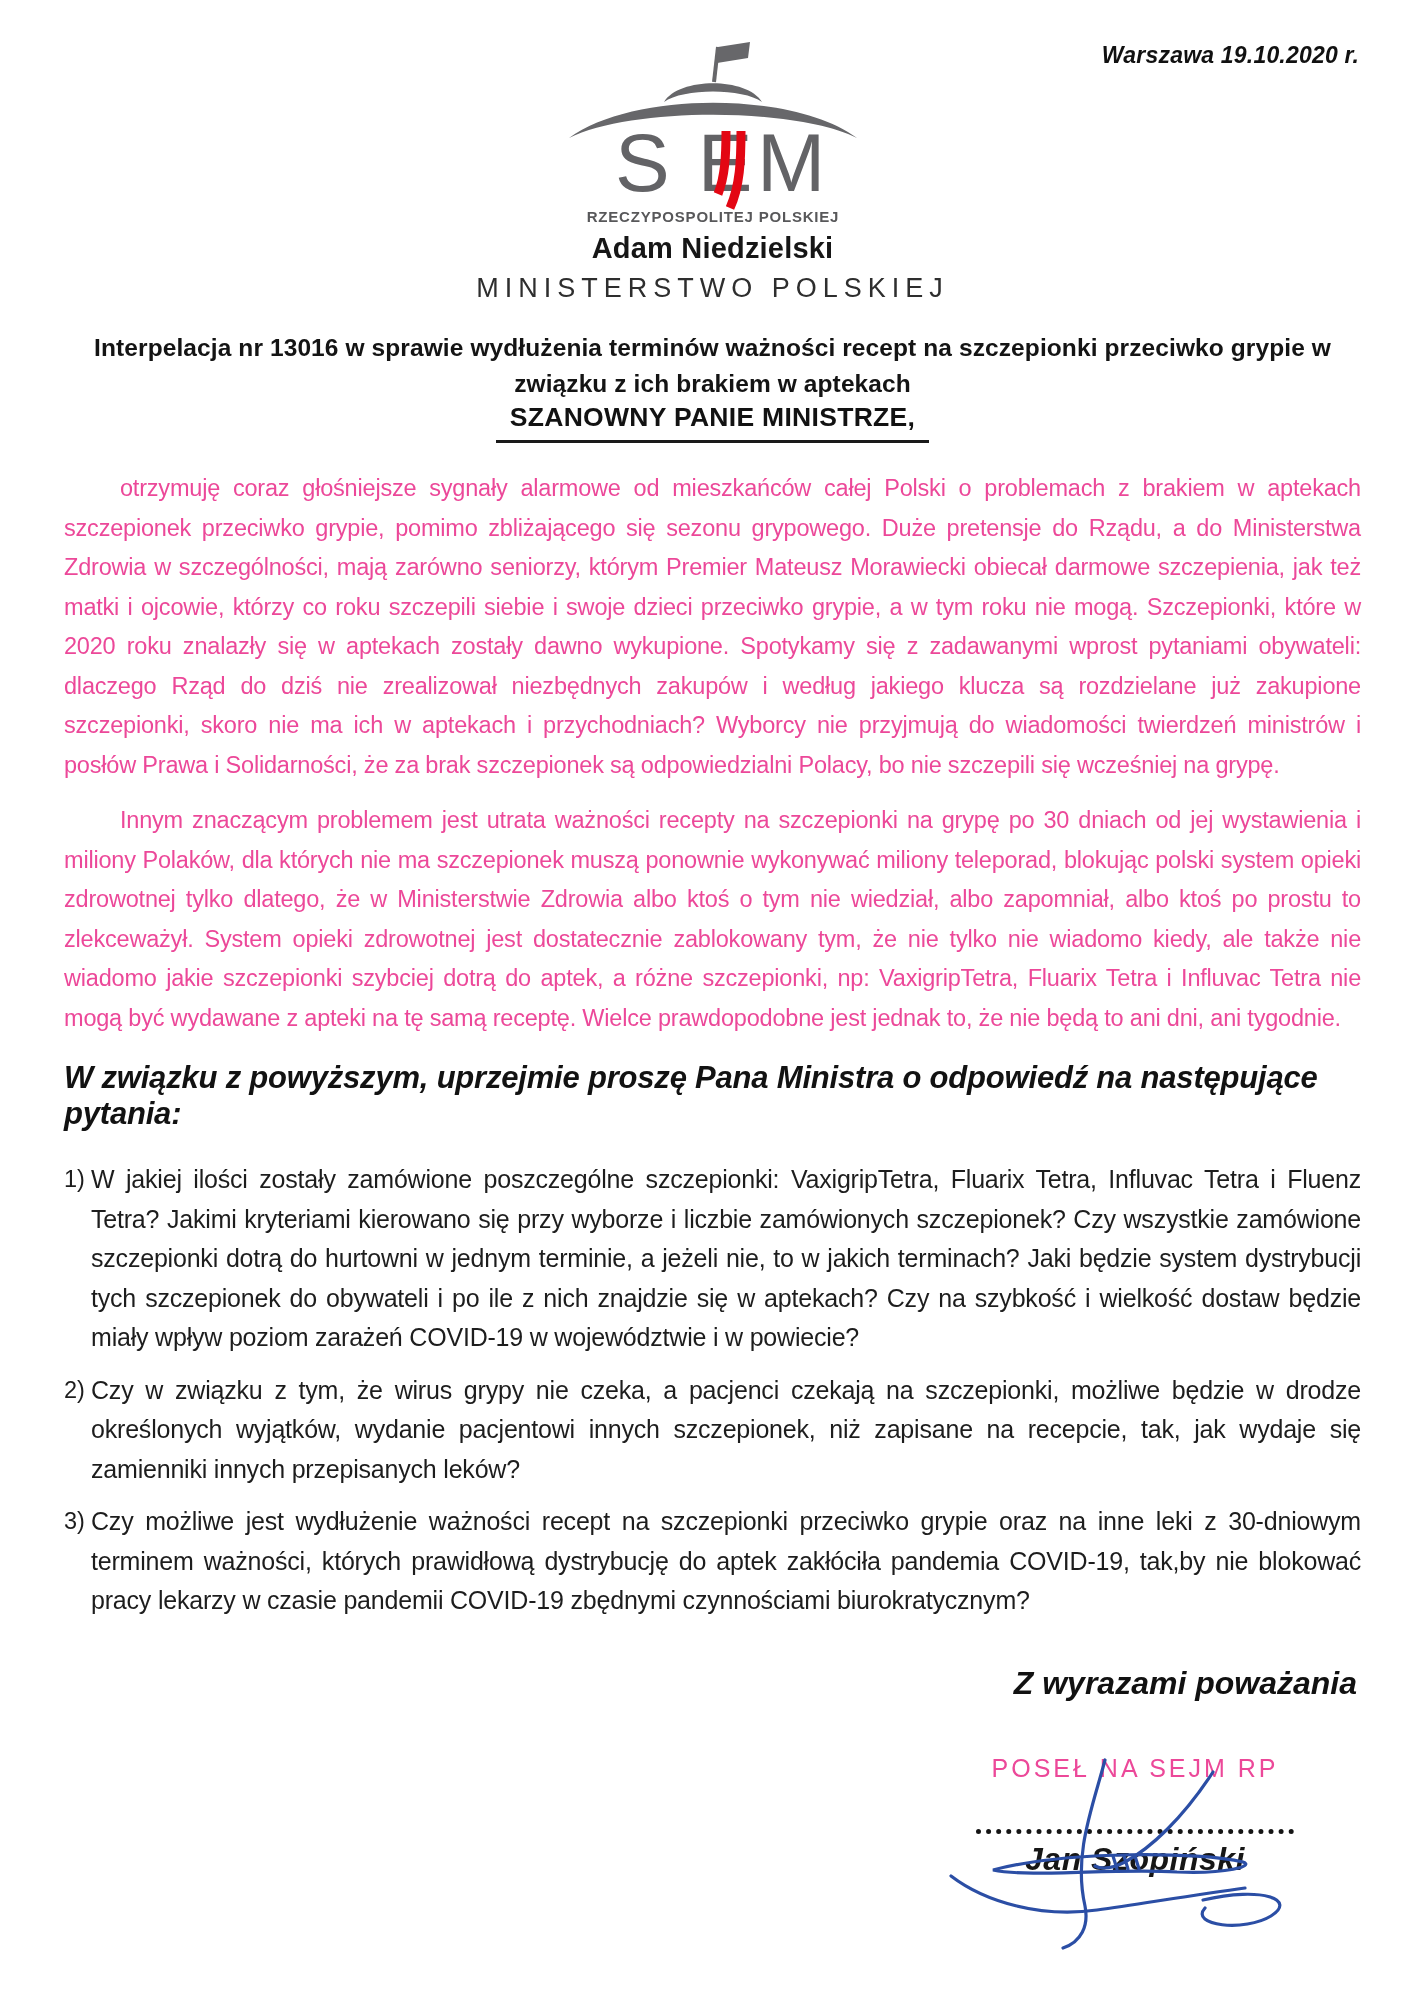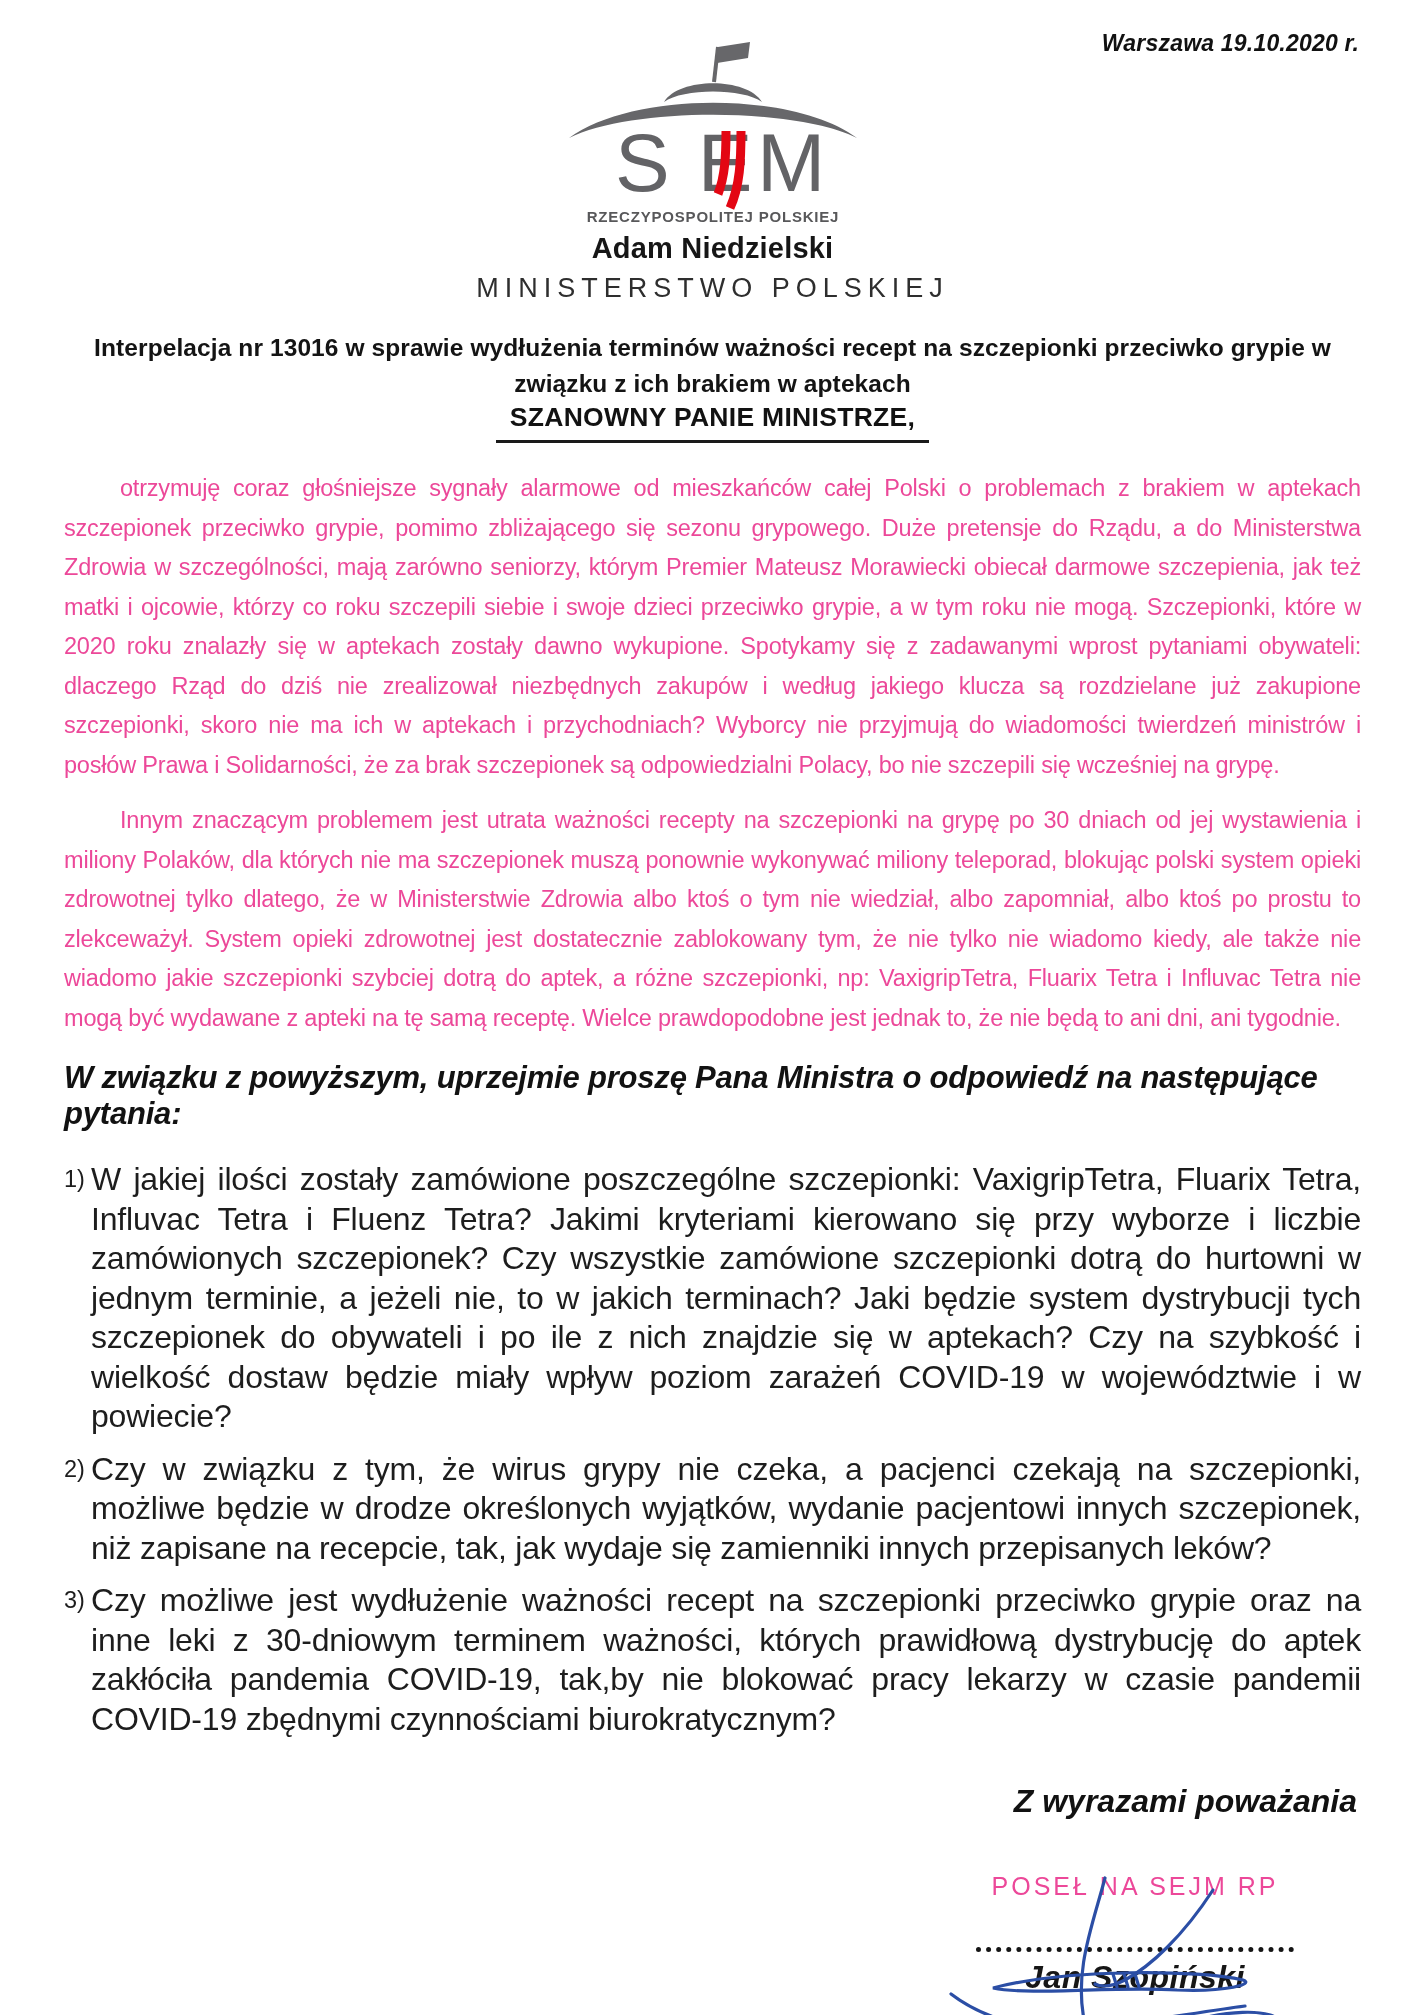--- a/index.html
+++ b/index.html
@@ -8,21 +8,21 @@
     width:1425px;height:2015px;
     margin:0 auto;
     background:#ffffff;
     font-family:"Liberation Sans","DejaVu Sans",sans-serif;
     color:#1c1c1c;
     overflow:hidden;
     box-sizing:border-box;
     padding:30px 64px 0 64px;
   }
   .date{
-    position:absolute;top:30px;right:66px;
+    position:absolute;top:42px;right:66px;
     font-size:23px;font-weight:bold;font-style:italic;color:#111;
     letter-spacing:0.2px;
   }
   .logo-wrap{width:300px;margin:6px auto 0 auto;text-align:center;}
   .addressee{text-align:center;}
   .addressee-name{font-size:29px;font-weight:bold;color:#161616;letter-spacing:0.2px;}
   .addressee-inst{
     margin-top:8px;font-size:27px;font-weight:300;color:#2e2e2e;
     letter-spacing:6px;
   }
@@ -44,21 +44,21 @@
   .body-par + .body-par{margin-top:16px;}
   .request-line{
     margin-top:22px;
     font-size:31px;font-weight:bold;font-style:italic;color:#121212;
     line-height:36px;letter-spacing:-0.2px;
   }
   .questions{margin-top:28px;}
   .q{display:flex;margin-top:13px;}
   .q-num{flex:none;width:27px;font-size:23.5px;line-height:39.5px;color:#1d1d1d;}
   .q-text{
-    flex:1;font-size:32px;line-height:39.5px;letter-spacing:-0.2px;
+    flex:1;font-size:25px;line-height:39.5px;letter-spacing:-0.2px;
     text-align:justify;color:#1d1d1d;
   }
   .closing{
     margin-top:44px;margin-right:4px;
     text-align:right;font-size:32px;font-weight:bold;font-style:italic;color:#111;
   }
   .sig-block{
     position:relative;
     width:380px;height:250px;
     margin:28px 36px 0 auto;

